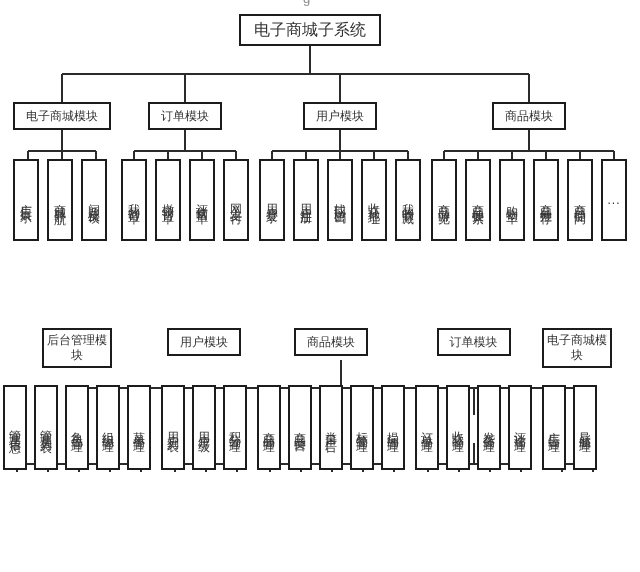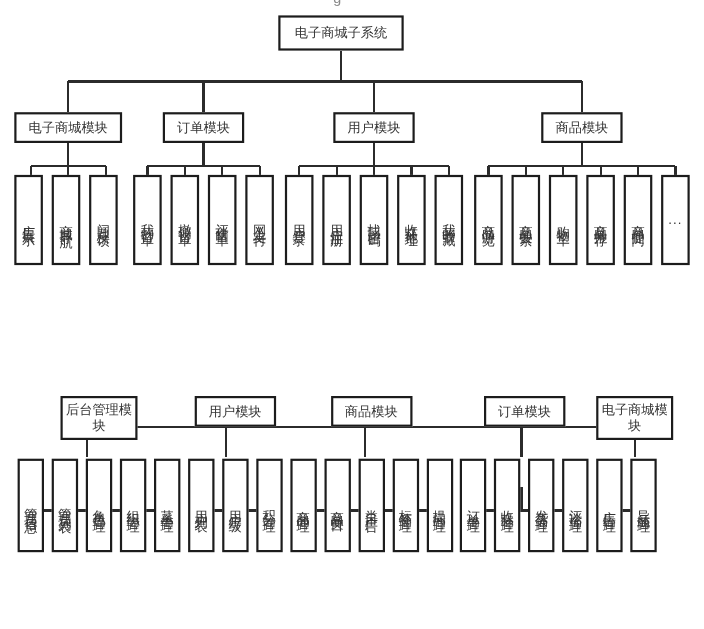--- a/index.html
+++ b/index.html
@@ -28,26 +28,26 @@
   .node{
     position:relative;z-index:1;background:var(--bg);
     border:2px solid var(--border);color:var(--ink);
   }
   .root-row{display:flex;justify-content:center;}
   .diagram[data-diagram="0"] .root-row{margin-bottom:56px;}
   .diagram[data-diagram="1"] .root-row{margin-bottom:55px;}
   .diagram[data-diagram="0"] .root-box{left:-10px;}
   .diagram[data-diagram="1"] .root-box{left:21px;}
   .root-box{
-    position:relative;padding:7px 13px;font-size:12px;line-height:14px;
+    position:relative;padding:7px 13px;font-size:16px;line-height:14px;
     white-space:nowrap;text-align:center;
   }
   .module-row{display:flex;justify-content:space-between;align-items:flex-start;}
   .diagram[data-diagram="0"] .module-row{padding:0 13px;}
-  .diagram[data-diagram="1"] .module-row{padding:0 28px 0 16px;margin-top:32px;}
+  .diagram[data-diagram="1"] .module-row{padding:0 28px 0 3px;}
   .group{display:flex;flex-direction:column;}
   .module-slot{display:flex;justify-content:center;align-items:flex-start;width:100%;}
   .diagram[data-diagram="0"] .module-slot{height:28px;}
   .diagram[data-diagram="1"] .module-slot{height:40px;}
   .module-box{
     padding:6px 11px;font-size:12px;line-height:12px;white-space:nowrap;
     text-align:center;
   }
   .module-box.wrap2{
     width:70px;padding:3px 2px;line-height:15px;white-space:normal;

